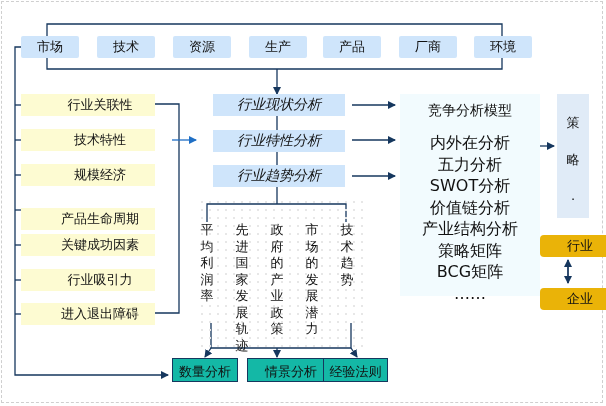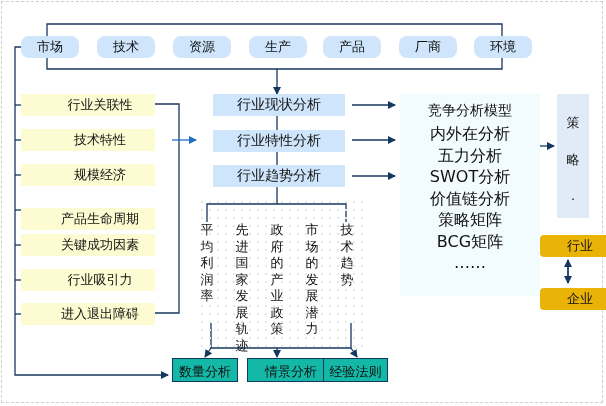--- a/index.html
+++ b/index.html
@@ -2,26 +2,26 @@
 <html><head>
 <meta charset="utf-8">
 <style>
   html, body { margin:0; padding:0; background:#ffffff; }
   body { width:606px; height:406px; position:relative; overflow:hidden;
          font-family:"DejaVu Sans","Liberation Sans",sans-serif; color:#111; }
   .frame { position:absolute; left:1px; top:1px; width:602px; height:402px;
            border:1px dashed #cfcfcf; box-sizing:border-box; }
   .box { position:absolute; display:flex; align-items:center; justify-content:center;
          font-size:13px; box-sizing:border-box; white-space:nowrap; }
-  .factor { background:#cfe5fb; border-radius:8px; height:22px; top:36px; width:58px; }
+  .factor { background:#cfe5fb; border-radius:2px; height:22px; top:36px; width:58px; }
   .left { background:#fdfbd2; left:21px; width:134px; height:22px; font-size:13px;padding-left:24px; }
-  .mid { background:#cfe5fb; left:213px; width:132px; height:22px; font-size:14px; }
+  .mid { background:#cfe5fb; left:213px; width:132px; height:22px; font-size:14px;font-style:italic; }
   .model { background:#f2fbfe; left:400px; top:94px; width:140px; height:202px;
            flex-direction:column; justify-content:flex-start; padding-top:8px; }
-  .model .title { font-size:14px; margin-bottom:3px; }
+  .model .title { font-size:14px; margin-bottom:12px; }
   .model .item { font-size:16px; line-height:21.5px; }
   .strategy { background:#e0ebf7; left:557px; top:94px; width:32px; height:124px;
               flex-direction:column; justify-content:flex-start; padding-top:20px; font-size:13px; }
   .strategy span { display:block; margin-bottom:19px; }
   .side { background:#eab308; border-radius:4px; left:540px; width:80px; height:22px; font-size:13px; }
   .method { background:#14b8a6; border:1.3px solid #16375e; height:24px; top:358px; font-size:13px;align-items:flex-end; }
   .vcol { position:absolute; top:222px; font-size:13px; line-height:16.5px; width:14px;
           display:flex; flex-direction:column; align-items:center; }
   .vcol span { display:block; }
   svg.lines { position:absolute; left:0; top:0; }
@@ -188,20 +188,21 @@
 <div class="box method" style="left:323px; width:65px">
     <span>经验法则</span>
   </div>
 
 <div class="box model">
   <div class="title">竞争分析模型</div>
   <div class="item">内外在分析</div>
   <div class="item">五力分析</div>
   <div class="item">SWOT分析</div>
   <div class="item">价值链分析</div>
+  <div class="item">产业结构分析</div>
   <div class="item">策略矩阵</div>
   <div class="item">BCG矩阵</div>
   <div class="item">……</div>
 </div>
 
 <div class="box strategy">
   <span>策</span>
   <span>略</span>
   <span>.</span>
 </div>

